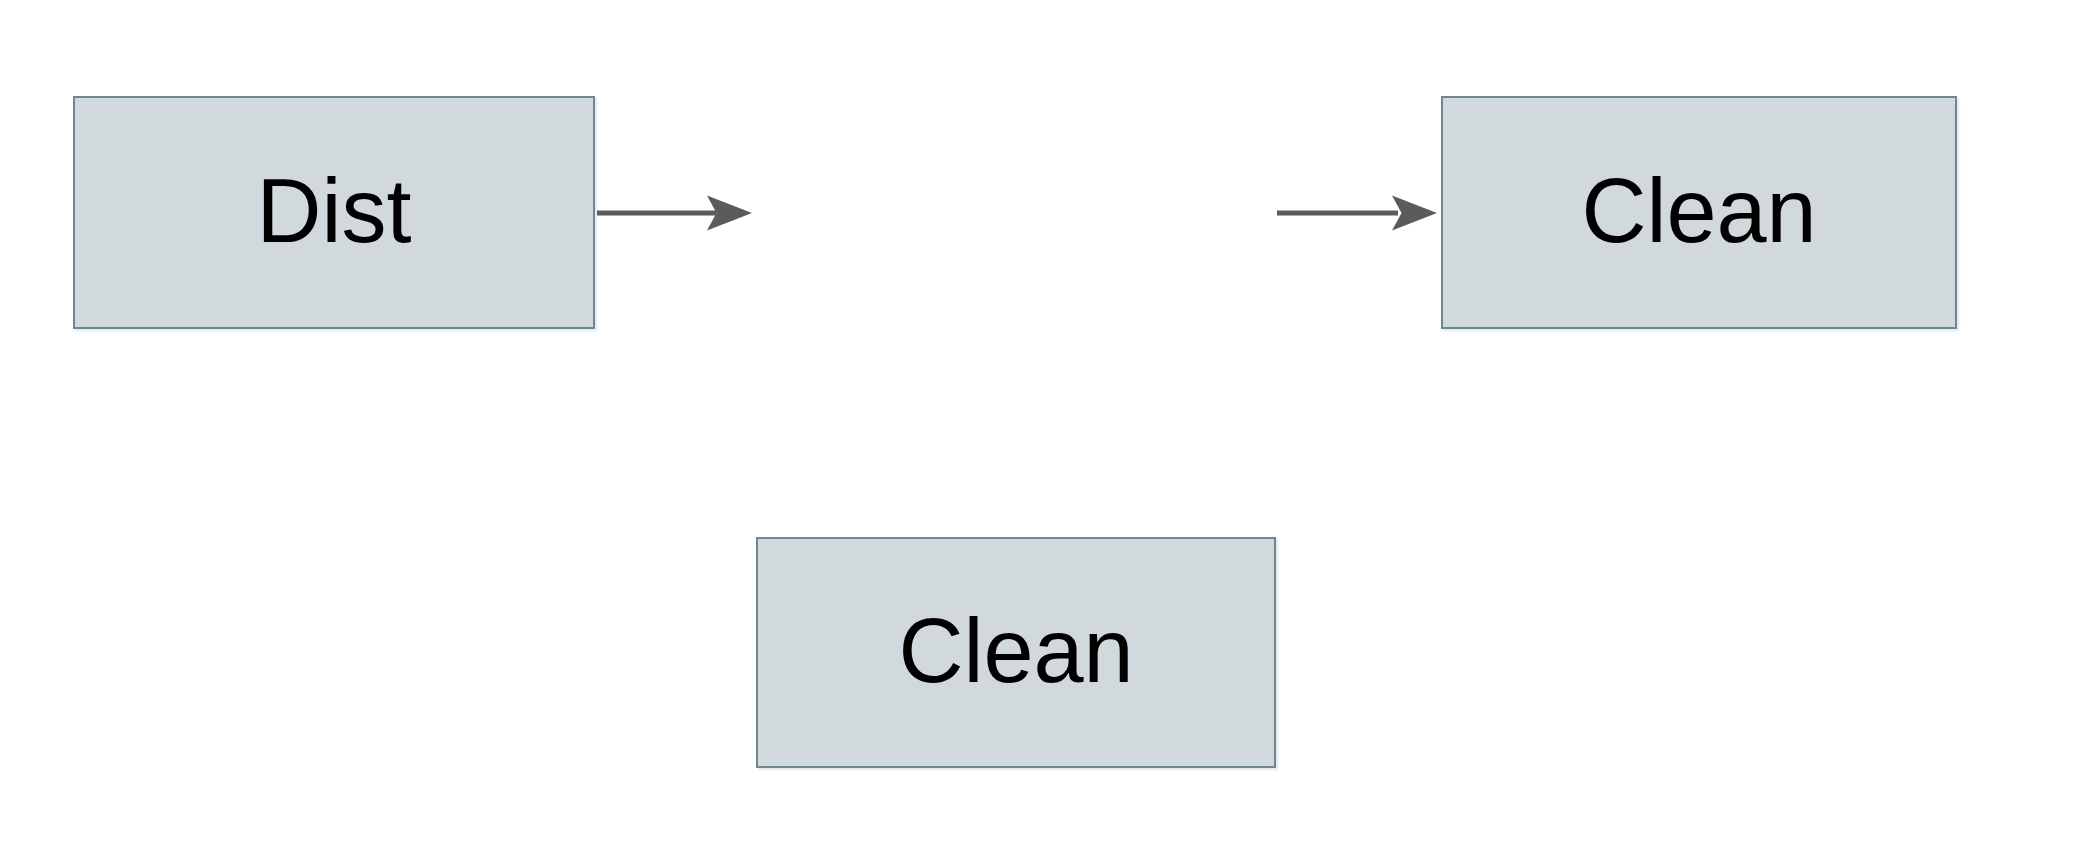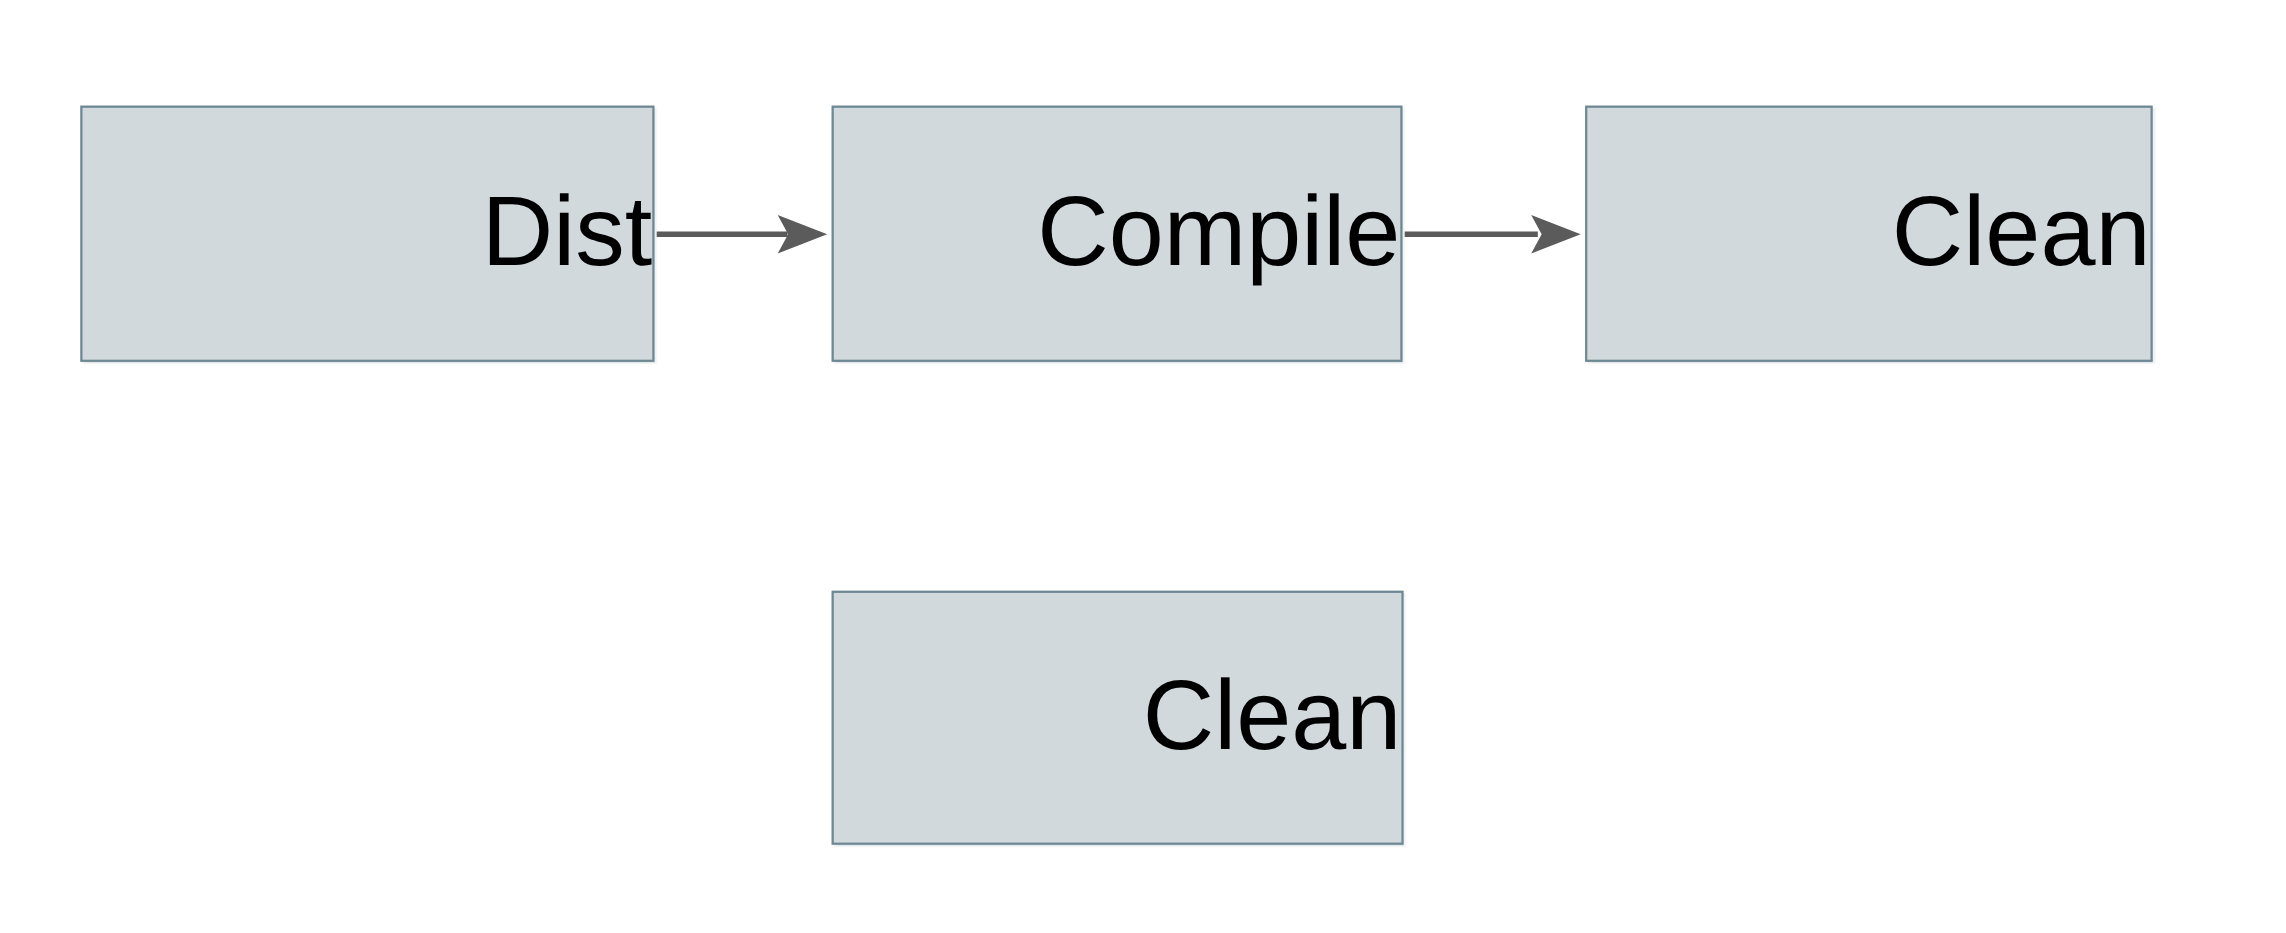--- a/index.html
+++ b/index.html
@@ -12,21 +12,21 @@
     width: 2078px;
     height: 848px;
     background: var(--background, #ffffff);
     overflow: hidden;
     font-family: "Liberation Sans", sans-serif;
   }
   .node {
     position: absolute;
     display: flex;
     align-items: center;
-    justify-content: flex-end;
+    justify-content: center;
     background: var(--node-fill, #d2d9dc);
     border: 2px solid var(--node-border, #6d8793);
     box-shadow: 2px 2px 2px rgba(96, 125, 139, 0.18);
     box-sizing: border-box;
   }
   .node-label {
     font-size: 90px;
     line-height: 1;
     color: var(--text, #000000);
     white-space: nowrap;
@@ -47,23 +47,20 @@
 </style>
 </head>
 <body>
 
 <div class="canvas">
 
   <div class="node" id="node-dist">
     <span class="node-label">Dist</span>
   </div>
 
-  <div class="node" id="node-compile">
-    <span class="node-label">Compile</span>
-  </div>
 
   <div class="node" id="node-init">
     <span class="node-label">Clean</span>
   </div>
 
   <div class="node" id="node-clean">
     <span class="node-label">Clean</span>
   </div>
 
   <svg class="edges-overlay" viewBox="0 0 2078 848" xmlns="http://www.w3.org/2000/svg">

